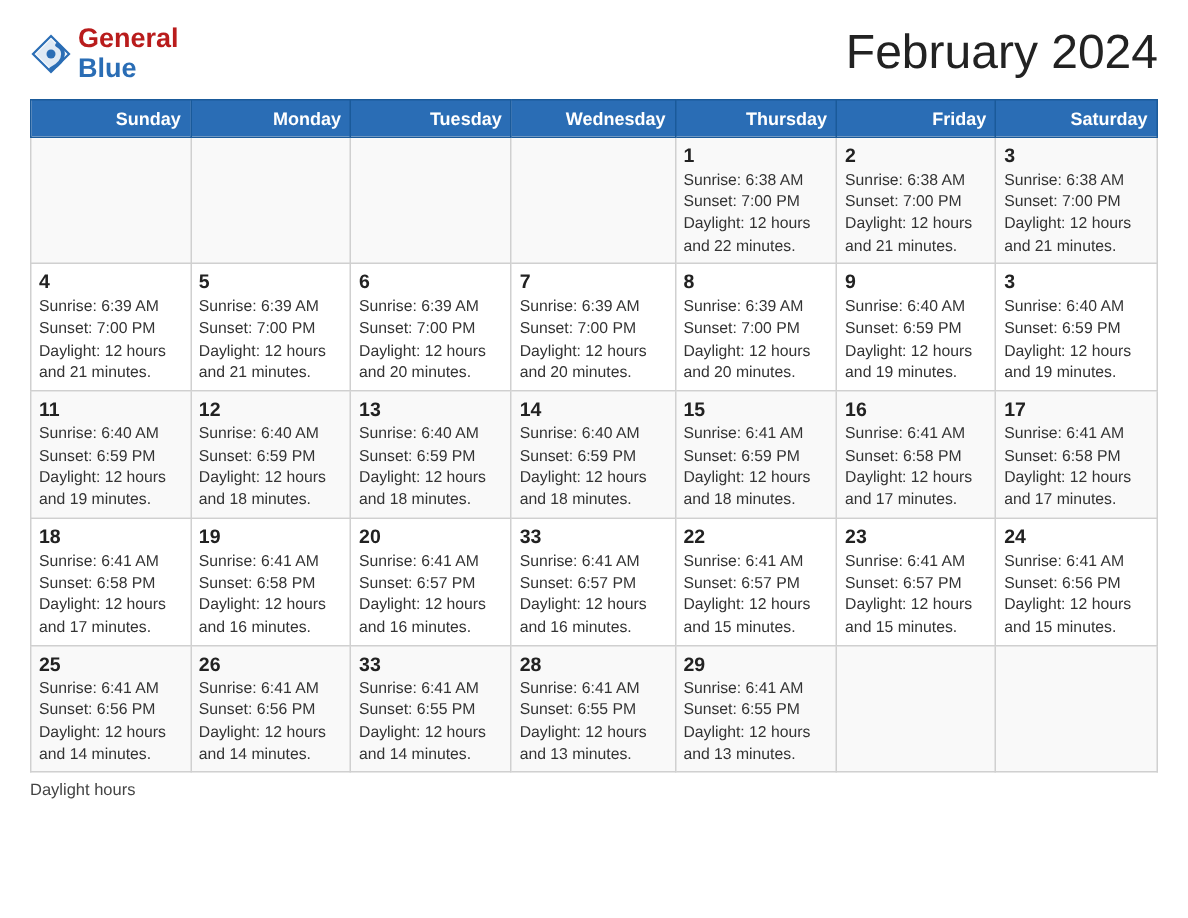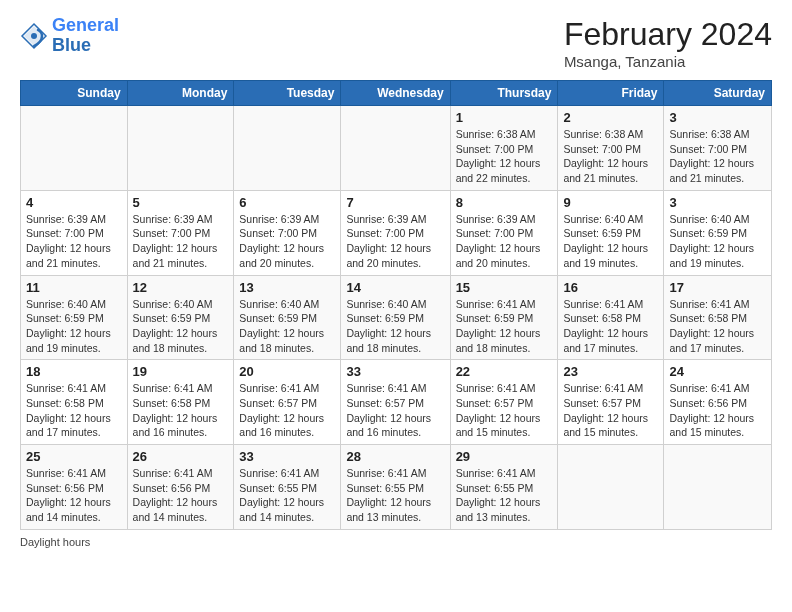--- a/index.html
+++ b/index.html
@@ -23,21 +23,21 @@
     .logo {
       display: flex;
       align-items: center;
       gap: 4px;
     }
     .logo-text {
       font-size: 18px;
       font-weight: bold;
       line-height: 1.1;
     }
-    .logo-general { color: #3b82f6; }
+    .logo-general { color: #b91c1c; }
     .logo-blue { color: #2a6db5; }
     .logo-icon {
       width: 28px;
       height: 28px;
     }
     .title-block {
       text-align: left;
     }
     .title-month {
       font-size: 32px;
@@ -111,21 +111,20 @@
         <path d="M18 8 Q22 10 22 14 Q22 20 14 24" fill="none" stroke="#2a6db5" stroke-width="2.5" stroke-linecap="round"></path>
         <circle cx="14" cy="14" r="3" fill="#2a6db5"></circle>
       </svg>
       <div class="logo-text">
         <span class="logo-general">General</span><br>
         <span class="logo-blue">Blue</span>
       </div>
     </div>
     <div class="title-block">
       <div class="title-month">February 2024</div>
-      <div class="title-location">Msanga, Tanzania</div>
     </div>
   </div>
 
   <table>
     <thead>
       <tr>
         <th>Sunday</th>
         <th>Monday</th>
         <th>Tuesday</th>
         <th>Wednesday</th>

